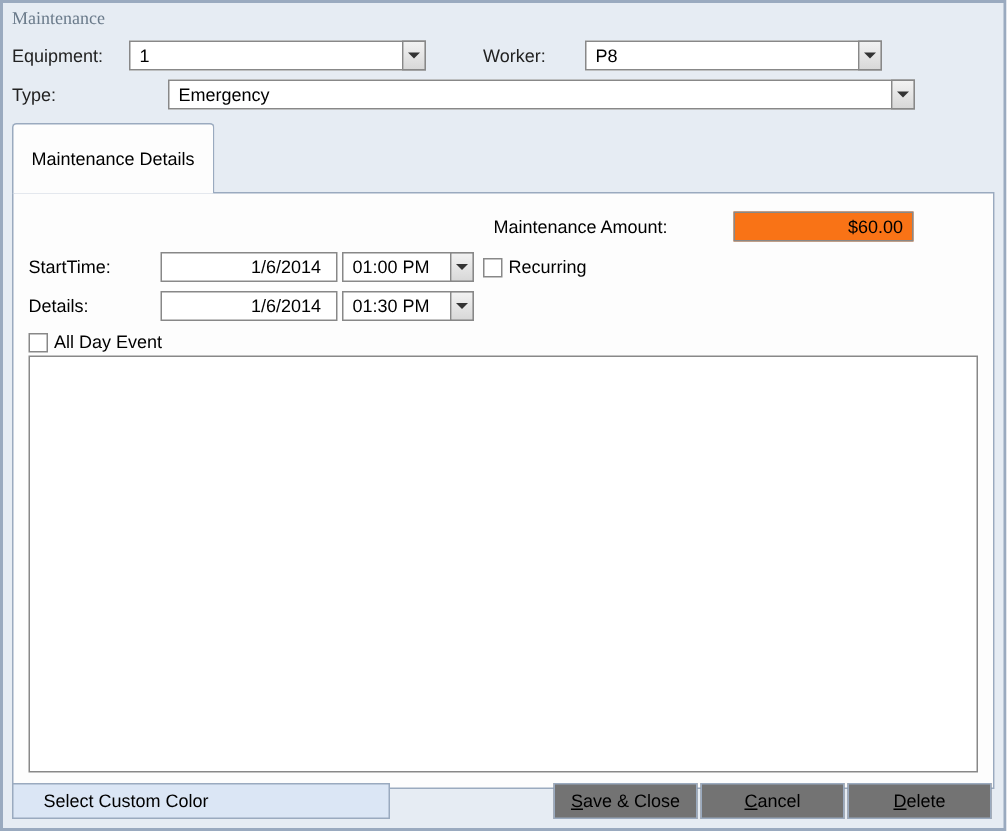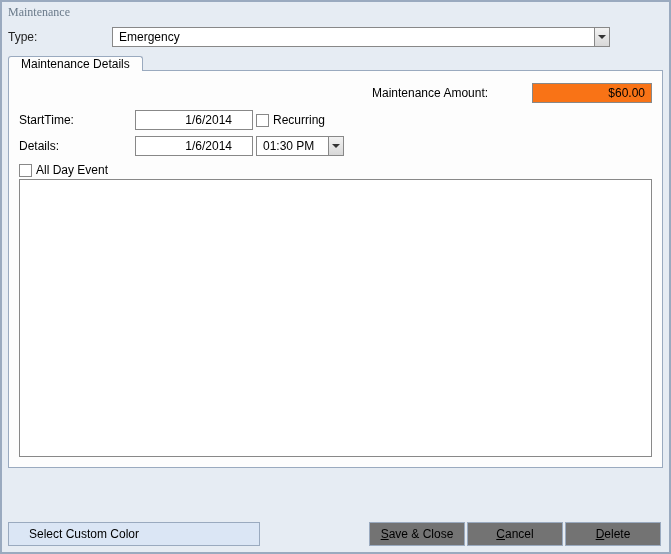--- a/index.html
+++ b/index.html
@@ -16,30 +16,30 @@
 .dd { position: relative; display: flex; align-items: center; }
 .dd input { width: 100%; height: 20px; border: 1px solid #888; padding: 2px 18px 2px 6px; background: #fff; }
 .dd .btn { position: absolute; right: 0; top: 0; width: 16px; height: 20px; background: linear-gradient(#f2f2f2,#d8d8d8); border: 1px solid #888; display: flex; align-items: center; justify-content: center; cursor: default; }
 .dd .btn::after { content: ""; border-left: 4px solid transparent; border-right: 4px solid transparent; border-top: 4px solid #333; }
 .dd-eq { width: 198px; }
 .dd-wk { width: 198px; }
 .dd-wide { width: 498px; }
 
 .tab-area { margin: 6px 6px 0 6px; }
 .tab-strip { display: flex; position: relative; z-index: 2; }
-.tab { border: 1px solid #9aaabf; border-bottom: none; background: #fdfdfd; padding: 0 12px; border-radius: 3px 3px 0 0; position: relative; top: 1px; }
+.tab { border: 1px solid #9aaabf; border-bottom: none; background: #fdfdfd; padding: 16px 12px; border-radius: 3px 3px 0 0; position: relative; top: 1px; }
 .tab-body { border: 1px solid #9aaabf; background: #fdfdfd; padding: 12px 10px 10px 10px; height: 398px; position: relative; }
 
-.amt-row { display: flex; align-items: center; margin-bottom: 6px; padding-left: 310px; justify-content: flex-end; }
+.amt-row { display: flex; align-items: center; margin-bottom: 6px; padding-left: 310px; }
 .amt-lbl { width: 160px; }
 .amt-box { width: 120px; height: 20px; border: 1px solid #888; text-align: right; padding: 2px 6px; background: #f97316; }
 
 .time-row { display: flex; align-items: center; margin-bottom: 4px; height: 22px; }
 .time-lbl { width: 88px; }
-.date-in { width: 118px; height: 20px; border: 1px solid #888; text-align: right; padding: 2px 20px; margin-right: 3px; background: #fff; margin-left: 28px; }
+.date-in { width: 118px; height: 20px; border: 1px solid #888; text-align: right; padding: 2px 10px; margin-right: 3px; background: #fff; }
 .time-dd { width: 88px; position: relative; margin-right: 6px; }
 .time-dd input { width: 100%; height: 20px; border: 1px solid #888; padding: 2px 18px 2px 6px; background: #fff; }
 .time-dd .btn { position: absolute; right: 0; top: 0; width: 16px; height: 20px; background: linear-gradient(#f2f2f2,#d8d8d8); border: 1px solid #888; display: flex; align-items: center; justify-content: center; }
 .time-dd .btn::after { content: ""; border-left: 4px solid transparent; border-right: 4px solid transparent; border-top: 4px solid #333; }
 
 .chk { width: 13px; height: 13px; border: 1px solid #888; background: #fff; margin-right: 4px; display: inline-block; }
 .chk-row { display: flex; align-items: center; margin-top: 6px; }
 
 .memo { position: absolute; left: 10px; right: 10px; top: 108px; bottom: 10px; border: 1px solid #888; background: #fff; }
 
@@ -52,20 +52,32 @@
 .b-norm { width: 96px; background: #737373; }
 </style>
 </head>
 <body>
 
 <div class="dialog">
   <div class="title">Maintenance</div>
 
   <div class="form-area">
     <div class="row">
+      <div class="lbl lbl-eq">Equipment:</div>
+      <div class="dd dd-eq">
+        <input type="text" value="1" style="">
+        <div class="btn"></div>
+      </div>
+      <div class="lbl lbl-wk">Worker:</div>
+      <div class="dd dd-wk">
+        <input type="text" value="P8" style="">
+        <div class="btn"></div>
+      </div>
+    </div>
+    <div class="row">
       <div class="lbl lbl-ty">Type:</div>
       <div class="dd dd-wide">
         <input type="text" value="Emergency" style="">
         <div class="btn"></div>
       </div>
     </div>
   </div>
 
   <div class="tab-area">
     <div class="tab-strip">
@@ -74,20 +86,24 @@
     <div class="tab-body">
 
       <div class="amt-row">
         <div class="amt-lbl">Maintenance Amount:</div>
         <input class="amt-box" type="text" value="$60.00" style="">
       </div>
 
       <div class="time-row">
         <div class="time-lbl">StartTime:</div>
         <input class="date-in" type="text" value="1/6/2014" style="">
+        <div class="time-dd">
+          <input type="text" value="01:00 PM" style="">
+          <div class="btn"></div>
+        </div>
         <span class="chk"></span>
         <span>Recurring</span>
       </div>
 
       <div class="time-row">
         <div class="time-lbl">Details:</div>
         <input class="date-in" type="text" value="1/6/2014" style="">
         <div class="time-dd">
           <input type="text" value="01:30 PM" style="">
           <div class="btn"></div>

